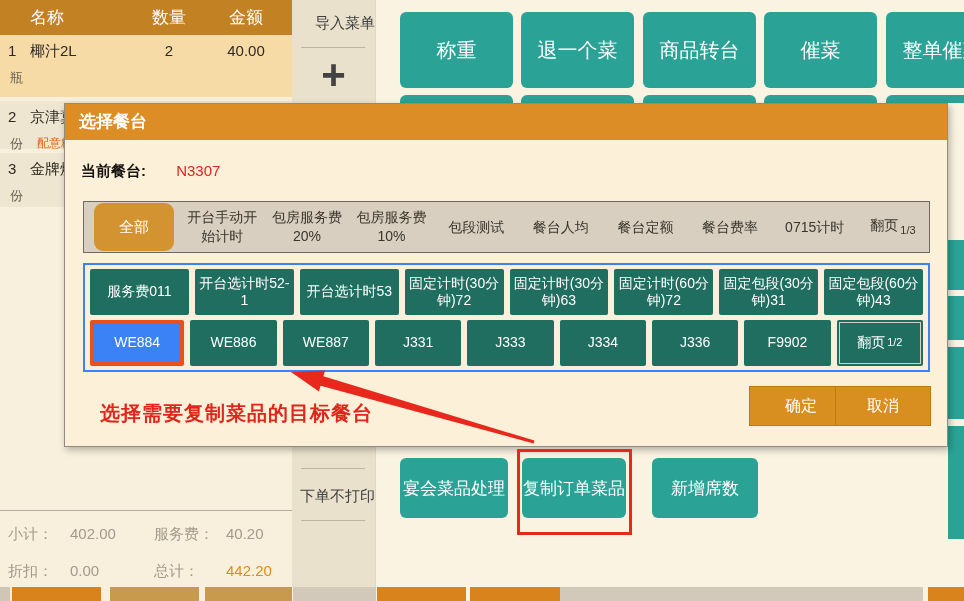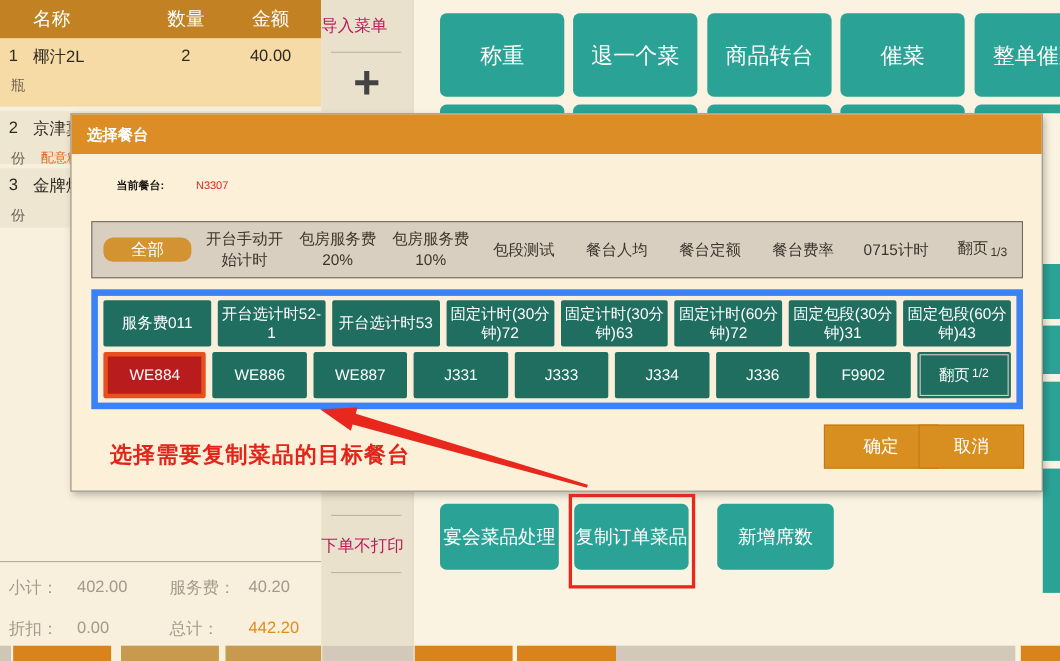--- a/index.html
+++ b/index.html
@@ -21,43 +21,43 @@
   .lp-line1 { display:flex; font-size:15px; color:#2e2a22; }
   .lp-line2 { display:flex; margin-top:8px; font-size:13px; color:#6b6456; }
   .lp-unit { padding-left:10px; }
   .lp-note { margin-left:14px; color:#e2641e; font-size:12px; }
   .totals { position:absolute; left:0; top:510px; width:292px; border-top:1px solid #b5ac9c; padding:14px 0 0 8px; font-size:15px; color:#a39a89; }
   .tot-row { display:flex; margin-bottom:18px; }
   .tot-l1 { width:62px; } .tot-v1 { width:84px; } .tot-l2 { width:72px; }
   .tot-total { color:#e08c1d; }
   
   .mid-col { position:absolute; left:292px; top:0; width:84px; height:587px; background:#eae1cc; border-right:1px solid #e2d8c2; }
-  .mid-item { position:absolute; width:100%; text-align:left; font-size:15px; color:#be185d; }
+  .mid-item { position:absolute; width:100%; text-align:right; font-size:15px; color:#404040; }
   .mid-divider { position:absolute; left:9px; width:64px; border-top:1px solid #bdb3a0; }
   .mid-plus { position:absolute; width:100%; text-align:center; font-size:42px; font-weight:bold; color:#434343; line-height:40px; }
   
   .btn-teal { position:absolute; background:#2aa396; color:#fff; border-radius:6px; display:flex; align-items:center; justify-content:center; cursor:pointer; }
   .btn-top { top:12px; height:76px; width:113px; font-size:20px; }
   .sliver-top { position:absolute; top:95px; height:8px; width:113px; background:#2aa396; border-radius:6px 6px 0 0; }
   .btn-bot { top:458px; height:60px; font-size:17px; z-index:5; }
   .sliver-right { position:absolute; left:948px; width:16px; background:#2aa396; }
   
   .dialog { position:absolute; left:64px; top:103px; width:884px; height:344px; background:#fcf0d9; border:1px solid #8f8b80; box-shadow:2px 3px 7px rgba(0,0,0,.28); z-index:10; }
-  .dlg-title { height:36px; background:#dd8d26; color:#fff; font-size:14px; font-weight:bold; line-height:36px; padding-left:14px; }
-  .dlg-current { position:absolute; left:41px; top:58px; font-size:10px; }
+  .dlg-title { height:36px; background:#dd8d26; color:#fff; font-size:17px; font-weight:bold; line-height:36px; padding-left:14px; }
+  .dlg-current { position:absolute; left:16px; top:58px; font-size:15px; }
   .dlg-current-label { font-weight:bold; color:#171310; }
   .dlg-current-value { color:#e02419; margin-left:26px; }
   .dlg-tabs { position:absolute; left:18px; top:97px; width:847px; height:52px; background:#d9cfc1; border:1px solid #6f6b61; display:flex; align-items:center; }
-  .tab-all { margin:0 6px 0 10px; width:80px; height:22px; background:#d39331; border-radius:9px; color:#fff; font-size:15px; display:flex; align-items:center; justify-content:center; cursor:pointer; flex:none; }
+  .tab-all { margin:0 6px 0 10px; width:80px; height:48px; background:#d39331; border-radius:9px; color:#fff; font-size:15px; display:flex; align-items:center; justify-content:center; cursor:pointer; flex:none; }
   .tab { flex:1; text-align:center; font-size:14px; color:#3b352b; line-height:1.35; word-break:break-all; padding:0 6px; cursor:pointer; }
   .pager-page { font-size:11px; vertical-align:sub; margin-left:2px; }
-  .dlg-grid { position:absolute; left:18px; top:159px; width:847px; height:109px; background:#f9efdb; border:6px solid #3b82f6; padding:4px 5px; display:flex; flex-direction:column; gap:5px; }
+  .dlg-grid { position:absolute; left:18px; top:159px; width:847px; height:109px; background:#f9efdb; border:2px solid #3b82f6; padding:4px 5px; display:flex; flex-direction:column; gap:5px; }
   .grid-row { flex:1; display:flex; gap:6px; }
   .gbtn { flex:1; background:#1f6e60; color:#fff; font-size:14px; display:flex; align-items:center; justify-content:center; text-align:center; line-height:1.25; word-break:break-all; padding:1px 3px; border-radius:2px; cursor:pointer; }
-  .gbtn.selected { background:#b91c1c; border:4px solid #e8501d; }
+  .gbtn.selected { background:#3b82f6; border:4px solid #e8501d; }
   .gbtn.pager { outline:1px solid #d8cfc0; outline-offset:-3px; }
   .btn-orange { position:absolute; top:282px; height:40px; background:#d98e20; border:1px solid #c07a14; color:#fff; font-size:16px; display:flex; align-items:center; justify-content:center; cursor:pointer; }
   .anno-rect { position:absolute; left:517px; top:449px; width:115px; height:86px; border:3px solid #e8281c; z-index:30; }
   .anno-text { position:absolute; left:100px; top:400px; font-size:20px; font-weight:bold; color:#e2251b; letter-spacing:1px; z-index:30; }
   .anno-arrow { position:absolute; left:0; top:0; pointer-events:none; z-index:30; }
   
   .bot-sliver { position:absolute; top:587px; height:14px; }
 </style>
 </head>
 <body>

